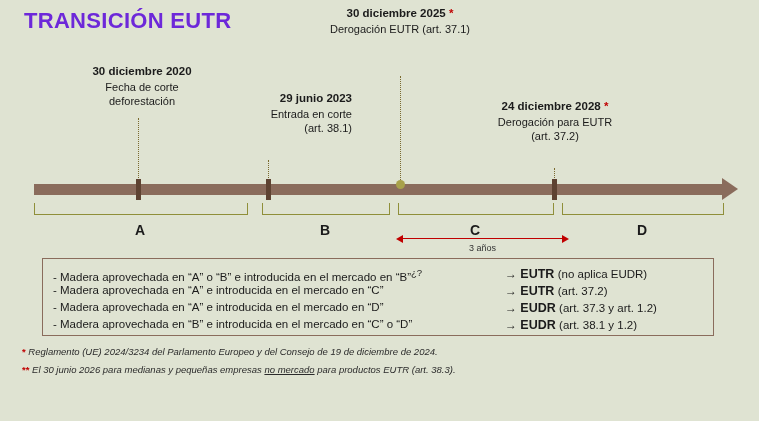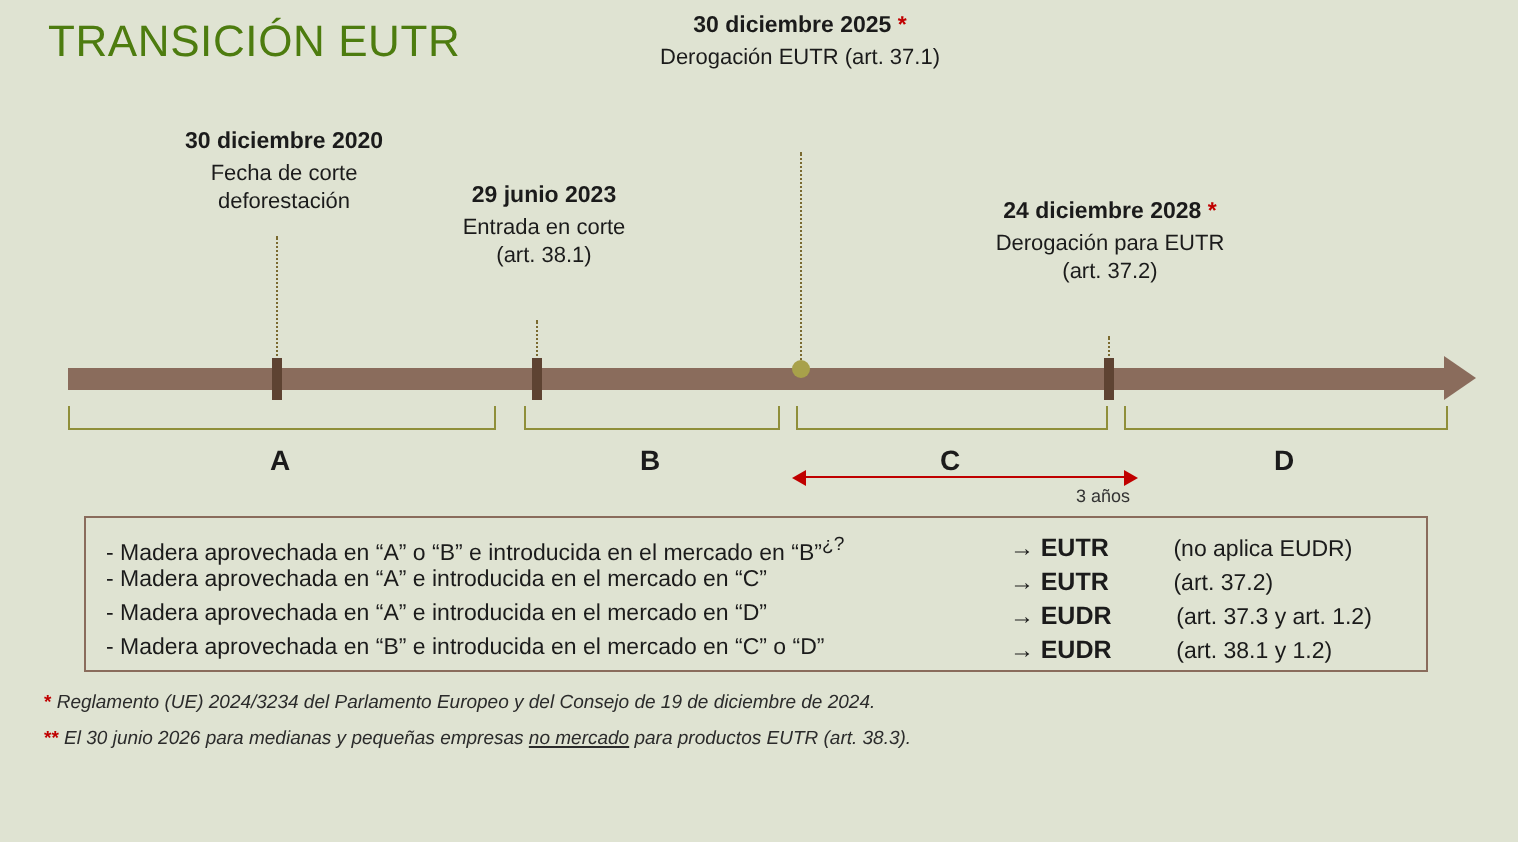--- a/index.html
+++ b/index.html
@@ -19,22 +19,22 @@
     width: 759px;
     height: 421px;
   }
   .abs { position: absolute; }
 
   
   #title {
     left: 24px;
     top: 8px;
     font-size: 22px;
-    font-weight: normal;
-    color: #4d7c0f;
+    font-weight: bold;
+    color: #6d28d9;
     letter-spacing: 0.3px;
   }
 
   
   .milestone {
     text-align: center;
     color: #1b1b1b;
     line-height: 1.35;
   }
   .milestone .date {
@@ -125,21 +125,21 @@
     border-right: 7px solid #c00000;
   }
   #tri-right {
     left: 562px;
     border-left: 7px solid #c00000;
   }
   #three-years-label {
     top: 243px;
     left: 400px;
     width: 165px;
-    text-align: right;
+    text-align: center;
     font-size: 9px;
     color: #333;
     font-style: normal;
   }
 
   
   #rules-box {
     left: 42px;
     top: 258px;
     width: 672px;
@@ -157,21 +157,21 @@
   .rule-left { display: inline-block; }
   .rule-arrow {
     position: absolute;
     left: 452px;
     font-size: 12px;
   }
   .rule-reg {
     font-weight: bold;
     font-size: 12.5px;
   }
-  .rule-art { font-size: 11.5px; margin-left: 29px; }
+  .rule-art { font-size: 11.5px; }
 
   
   .footnote {
     font-size: 9.5px;
     font-style: italic;
     color: #2b2b2b;
     white-space: nowrap;
   }
   .footnote .mark {
     color: #c00000;
@@ -187,21 +187,21 @@
 
   <div class="abs" id="title">TRANSICIÓN EUTR</div>
 
   <div class="abs milestone" id="ms1" style="left:62px; top:64px; width:160px;">
     <div class="date">30 diciembre 2020</div>
     <div class="desc">Fecha de corte</div>
     <div class="desc">deforestación</div>
   </div>
   <div class="abs leader" id="leader1" style="left:138px; top:118px; height:64px;"></div>
 
-  <div class="abs milestone" id="ms2" style="left:192px; top:91px; width:160px;">
+  <div class="abs milestone" id="ms2" style="left:192px; top:91px; width:160px;text-align:right;">
     <div class="date">29 junio 2023</div>
     <div class="desc">Entrada en corte</div>
     <div class="desc">(art. 38.1)</div>
   </div>
   <div class="abs leader" id="leader2" style="left:268px; top:160px; height:22px;"></div>
 
   <div class="abs milestone" id="ms3" style="left:255px; top:6px; width:290px;">
     <div class="date">
       <span>30 diciembre 2025</span>
       <span class="ast">*</span>

